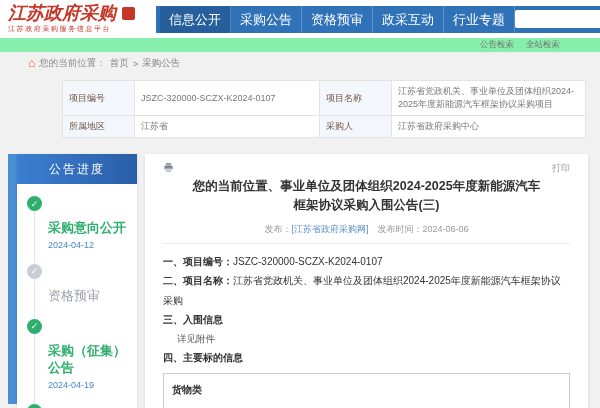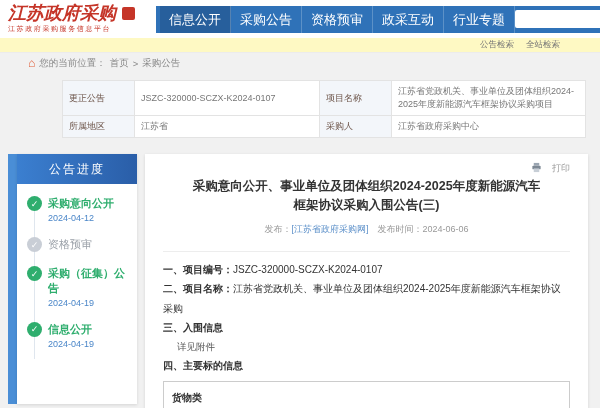--- a/index.html
+++ b/index.html
@@ -24,21 +24,21 @@
     color:#fff; font-size:13px; padding:0 9px; height:27px; line-height:27px;
     border-right:1px solid rgba(255,255,255,.22); cursor:pointer; white-space:nowrap;
   }
   .nav-item.active { background:#275f9c; }
   .search-group { margin-left:auto; margin-right:6px; display:flex; align-items:center; }
   .search-input {
     width:88px; height:18px; border:none; border-radius:2px 0 0 2px; padding:0 5px;
     font-size:9px; background:#fff; outline:none;
   }
   
-  .quick-strip { background:#fef9c3; height:15px; display:flex; justify-content:flex-end; align-items:center; gap:12px; padding-right:40px; border-bottom:1px solid #ececec; }
+  .quick-strip { background:#86efac; height:15px; display:flex; justify-content:flex-end; align-items:center; gap:12px; padding-right:40px; border-bottom:1px solid #ececec; }
   .quick-link { font-size:8.5px; color:#777; cursor:pointer; }
   
   .breadcrumb { height:20px; display:flex; align-items:center; gap:4px; padding:0 0 0 28px; font-size:9.5px; color:#888; background:#f1f1f1; }
   .home-icon { color:#e0603c; font-size:12px; line-height:1; }
   .crumb-link { color:#888; cursor:pointer; }
   
   .info-table { border-collapse:collapse; width:524px; margin:7px 12px 6px 62px; background:#fff; table-layout:fixed; }
   .info-table td { border:1px solid #e3e3e3; font-size:9px; padding:4px 6px; vertical-align:middle; }
   .info-table td.lbl { background:#f3f6fa; color:#6d554a; width:72px; }
   .info-table td.val { color:#777; }
@@ -52,28 +52,28 @@
     font-size:12px; font-weight:normal; display:flex; align-items:center; justify-content:center; letter-spacing:2px;
   }
   .timeline { position:relative; padding:12px 8px 10px 10px; }
   .timeline::before { content:""; position:absolute; left:17px; top:16px; bottom:14px; width:1px; background:#dfe6ee; }
   .step { display:flex; gap:6px; margin-bottom:14px; position:relative; cursor:pointer; }
   .step-icon {
     width:15px; height:15px; border-radius:50%; background:#2fae6e; color:#fff; flex:none;
     font-size:9px; display:flex; align-items:center; justify-content:center; z-index:1;
   }
   .step.pending .step-icon { background:#c9ced6; }
-  .step-label { font-size:11px; color:#2fae6e; font-weight:bold; line-height:1.3; }
+  .step-label { font-size:13px; color:#2fae6e; font-weight:bold; line-height:1.3;margin-top:24px; }
   .step.pending .step-label { color:#9aa0a8; font-weight:normal; }
   .step-date { font-size:9px; color:#4a86c8; margin-top:3px; }
   
   .article { flex:1; background:#fff; box-shadow:0 1px 3px rgba(0,0,0,.12); padding:8px 18px 20px; min-height:300px; }
-  .print-row { display:flex; justify-content:flex-end; align-items:center; gap:10px; font-size:9px; color:#999; cursor:pointer;font-family:Liberation Serif, serif; }
+  .print-row { display:flex; justify-content:space-between; align-items:center; gap:10px; font-size:9px; color:#999; cursor:pointer;font-family:Liberation Serif, serif; }
   .article-title { font-size:12.5px; font-weight:bold; color:#333; text-align:center; line-height:1.55; margin:2px 26px 7px; }
-  .article-meta { text-align:center; font-size:9px; color:#999; padding-bottom:15px; border-bottom:1px solid #ededed; }
+  .article-meta { text-align:center; font-size:9px; color:#999; padding-bottom:7px; border-bottom:1px solid #ededed; }
   .meta-source { color:#5b8fc9; }
   .article-body { font-size:10px; line-height:1.95; margin-top:8px; color:#333; }
   .sec-label { font-weight:bold; }
   .sec-note { font-size:9.5px; color:#555; padding-left:14px; }
   .goods-box { border:1px solid #ccc; margin:5px 0 6px; padding:6px 8px 4px; height:46px; }
   .goods-title { font-size:10px; font-weight:bold; color:#333; }
 </style>
 </head>
 <body>
 
@@ -107,21 +107,21 @@
   <span class="home-icon">⌂</span>
   <span>您的当前位置：</span>
   <span class="crumb-link">首页</span>
   <span>&gt;</span>
   <span>采购公告</span>
 </div>
 
 <table class="info-table">
   <tbody>
       <tr>
-    <td class="lbl">更正公告</td>
+    <td class="lbl">项目编号</td>
     <td class="val" style="width:185px;">JSZC-320000-SCZX-K2024-0107</td>
     <td class="lbl">项目名称</td>
     <td class="val">江苏省党政机关、事业单位及团体组织2024-2025年度新能源汽车框架协议采购项目</td>
   </tr>
   <tr>
     <td class="lbl">所属地区</td>
     <td class="val">江苏省</td>
     <td class="lbl">采购人</td>
     <td class="val">江苏省政府采购中心</td>
   </tr>
@@ -170,21 +170,21 @@
     <div class="print-row">
       <span>
         <svg width="11" height="11" viewBox="0 0 12 12">
             <rect x="3" y="1" width="6" height="3" fill="#9aa5b1"></rect>
             <rect x="1.5" y="4" width="9" height="4" rx="1" fill="#7d8894"></rect>
             <rect x="3" y="7" width="6" height="4" fill="#c7ced6"></rect>
           </svg>
       </span>
       <span>打印</span>
     </div>
-    <div class="article-title">采购意向公开、事业单位及团体组织2024-2025年度新能源汽车框架协议采购入围公告(三)</div>
+    <div class="article-title">您的当前位置、事业单位及团体组织2024-2025年度新能源汽车框架协议采购入围公告(三)</div>
     <div class="article-meta">
       <span>发布：</span><span class="meta-source">[江苏省政府采购网]</span><span>　发布时间：</span><span>2024-06-06</span>
     </div>
     <div class="article-body">
       <div><span class="sec-label">一、项目编号：</span><span>JSZC-320000-SCZX-K2024-0107</span></div>
       <div><span class="sec-label">二、项目名称：</span><span>江苏省党政机关、事业单位及团体组织2024-2025年度新能源汽车框架协议采购</span></div>
       <div class="sec-label">三、入围信息</div>
       <div class="sec-note">详见附件</div>
       <div class="sec-label">四、主要标的信息</div>
       <div class="goods-box">

